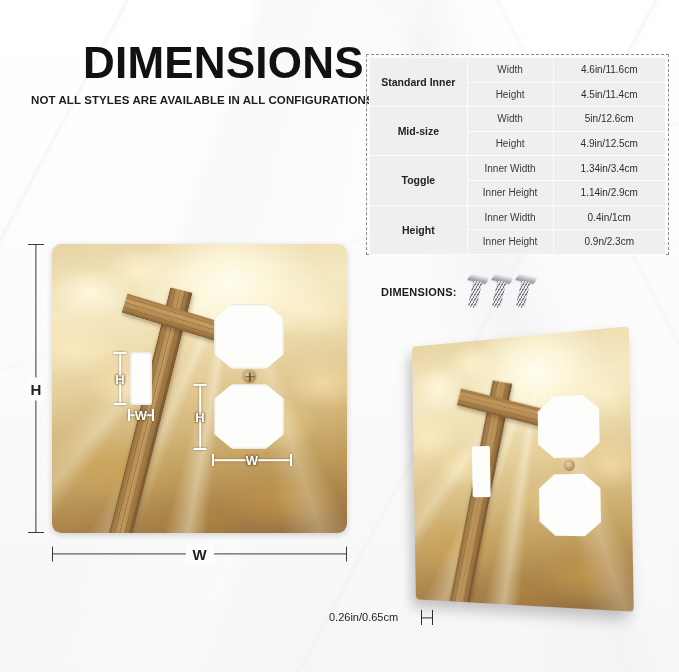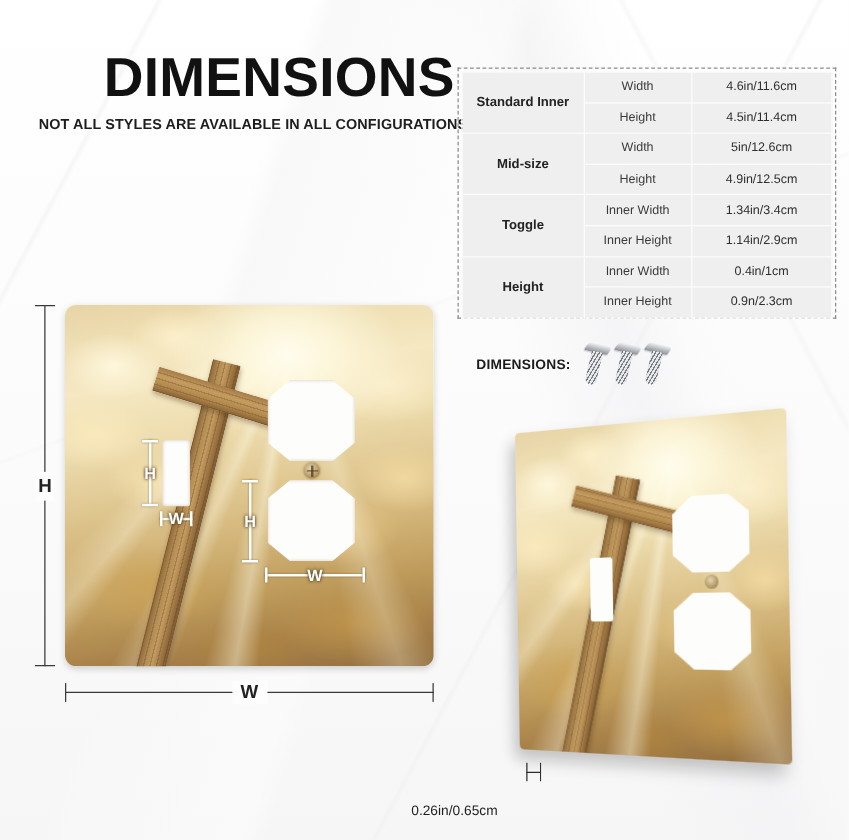--- a/index.html
+++ b/index.html
@@ -232,21 +232,21 @@
     overflow: hidden;
     box-shadow: -5px 8px 14px rgba(0,0,0,.22);
   }
   #persp-plate .opening { position: absolute; background: #fdfdfb; }
   #persp-plate .screw-hole {
     position: absolute; width: 11px; height: 11px; border-radius: 50%;
     background: radial-gradient(circle at 42% 38%, #e4d6b2, #b59a66 58%, #8d7445);
   }
   #thickness-label {
     position: absolute; left: 329px; top: 611px;
-    font-size: 11px; color: #1e1e1e; white-space: nowrap; margin-top: 32px;
+    font-size: 11px; color: #1e1e1e; white-space: nowrap;
   }
   #thickness-mark {
     position: absolute; left: 421px; top: 610px;
     width: 12px; height: 15px;
   }
   #thickness-mark .bar { position:absolute; top:50%; left:0; right:0; height:1.2px;
                          background:#2e2e2e; transform:translateY(-50%); }
   #thickness-mark .e   { position:absolute; top:0; width:1.3px; height:15px; background:#2e2e2e; }
   #thickness-mark .e.l { left:0; } #thickness-mark .e.r { right:0; }
 </style>

